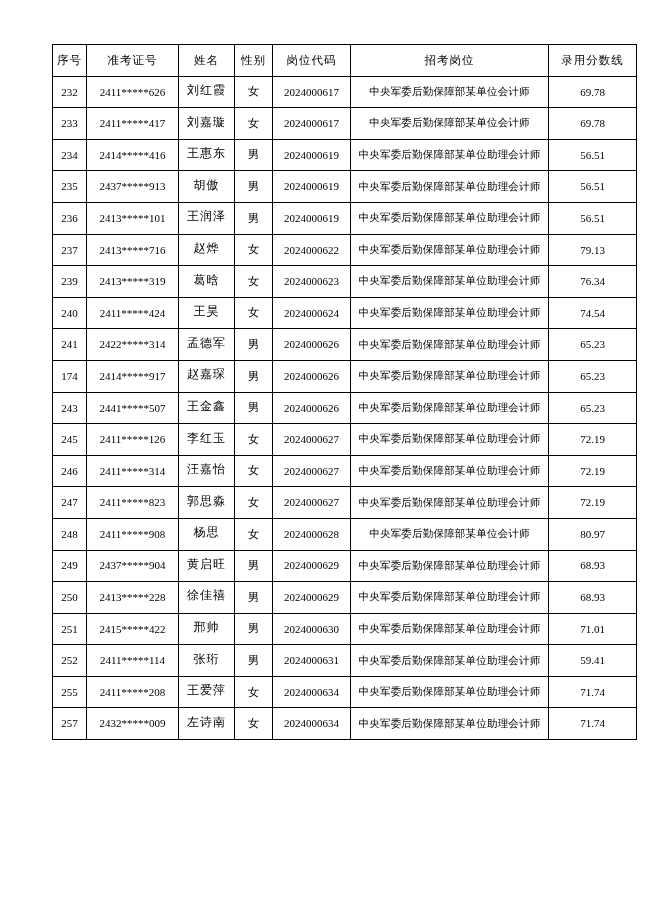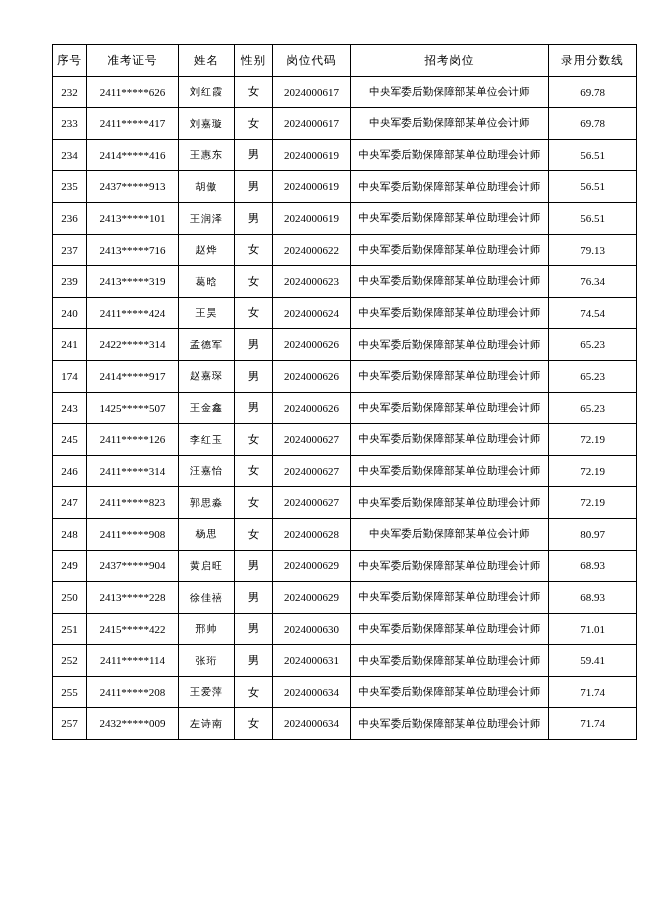--- a/index.html
+++ b/index.html
@@ -45,21 +45,21 @@
   col.c-seq    { width: 34px; }
   col.c-admit  { width: 92px; }
   col.c-name   { width: 56px; }
   col.c-gender { width: 38px; }
   col.c-code   { width: 78px; }
   col.c-post   { width: 198px; }
   col.c-score  { width: 88px; }
 
   td.seq   { font-size: 11px; }
   td.admit { font-size: 11px; letter-spacing: 0px; }
-  td.name  { font-size: 10px; letter-spacing: 1px; }
+  td.name  { font-size: 12px; letter-spacing: 1px; font-family: Liberation Mono, monospace; }
   td.gender{ font-size: 11.5px; }
   td.code  { font-size: 11px; }
   td.post  { font-size: 10.5px; text-align: left; padding-left: 6px; letter-spacing: 0.2px; }
   td.score { font-size: 11px; }
   th.h-seq, th.h-name, th.h-gender { letter-spacing: 1px; }
   th.h-admit, th.h-code, th.h-post, th.h-score { letter-spacing: 1px; margin-top: 36px; }
 </style>
 </head>
 <body>
 
@@ -171,21 +171,21 @@
           <td class="seq">174</td>
           <td class="admit">2414*****917</td>
           <td class="name">赵嘉琛</td>
           <td class="gender">男</td>
           <td class="code">2024000626</td>
           <td class="post">中央军委后勤保障部某单位助理会计师</td>
           <td class="score">65.23</td>
         </tr>
         <tr>
           <td class="seq">243</td>
-          <td class="admit">1425*****507</td>
+          <td class="admit">2441*****507</td>
           <td class="name">王金鑫</td>
           <td class="gender">男</td>
           <td class="code">2024000626</td>
           <td class="post">中央军委后勤保障部某单位助理会计师</td>
           <td class="score">65.23</td>
         </tr>
         <tr>
           <td class="seq">245</td>
           <td class="admit">2411*****126</td>
           <td class="name">李红玉</td>

